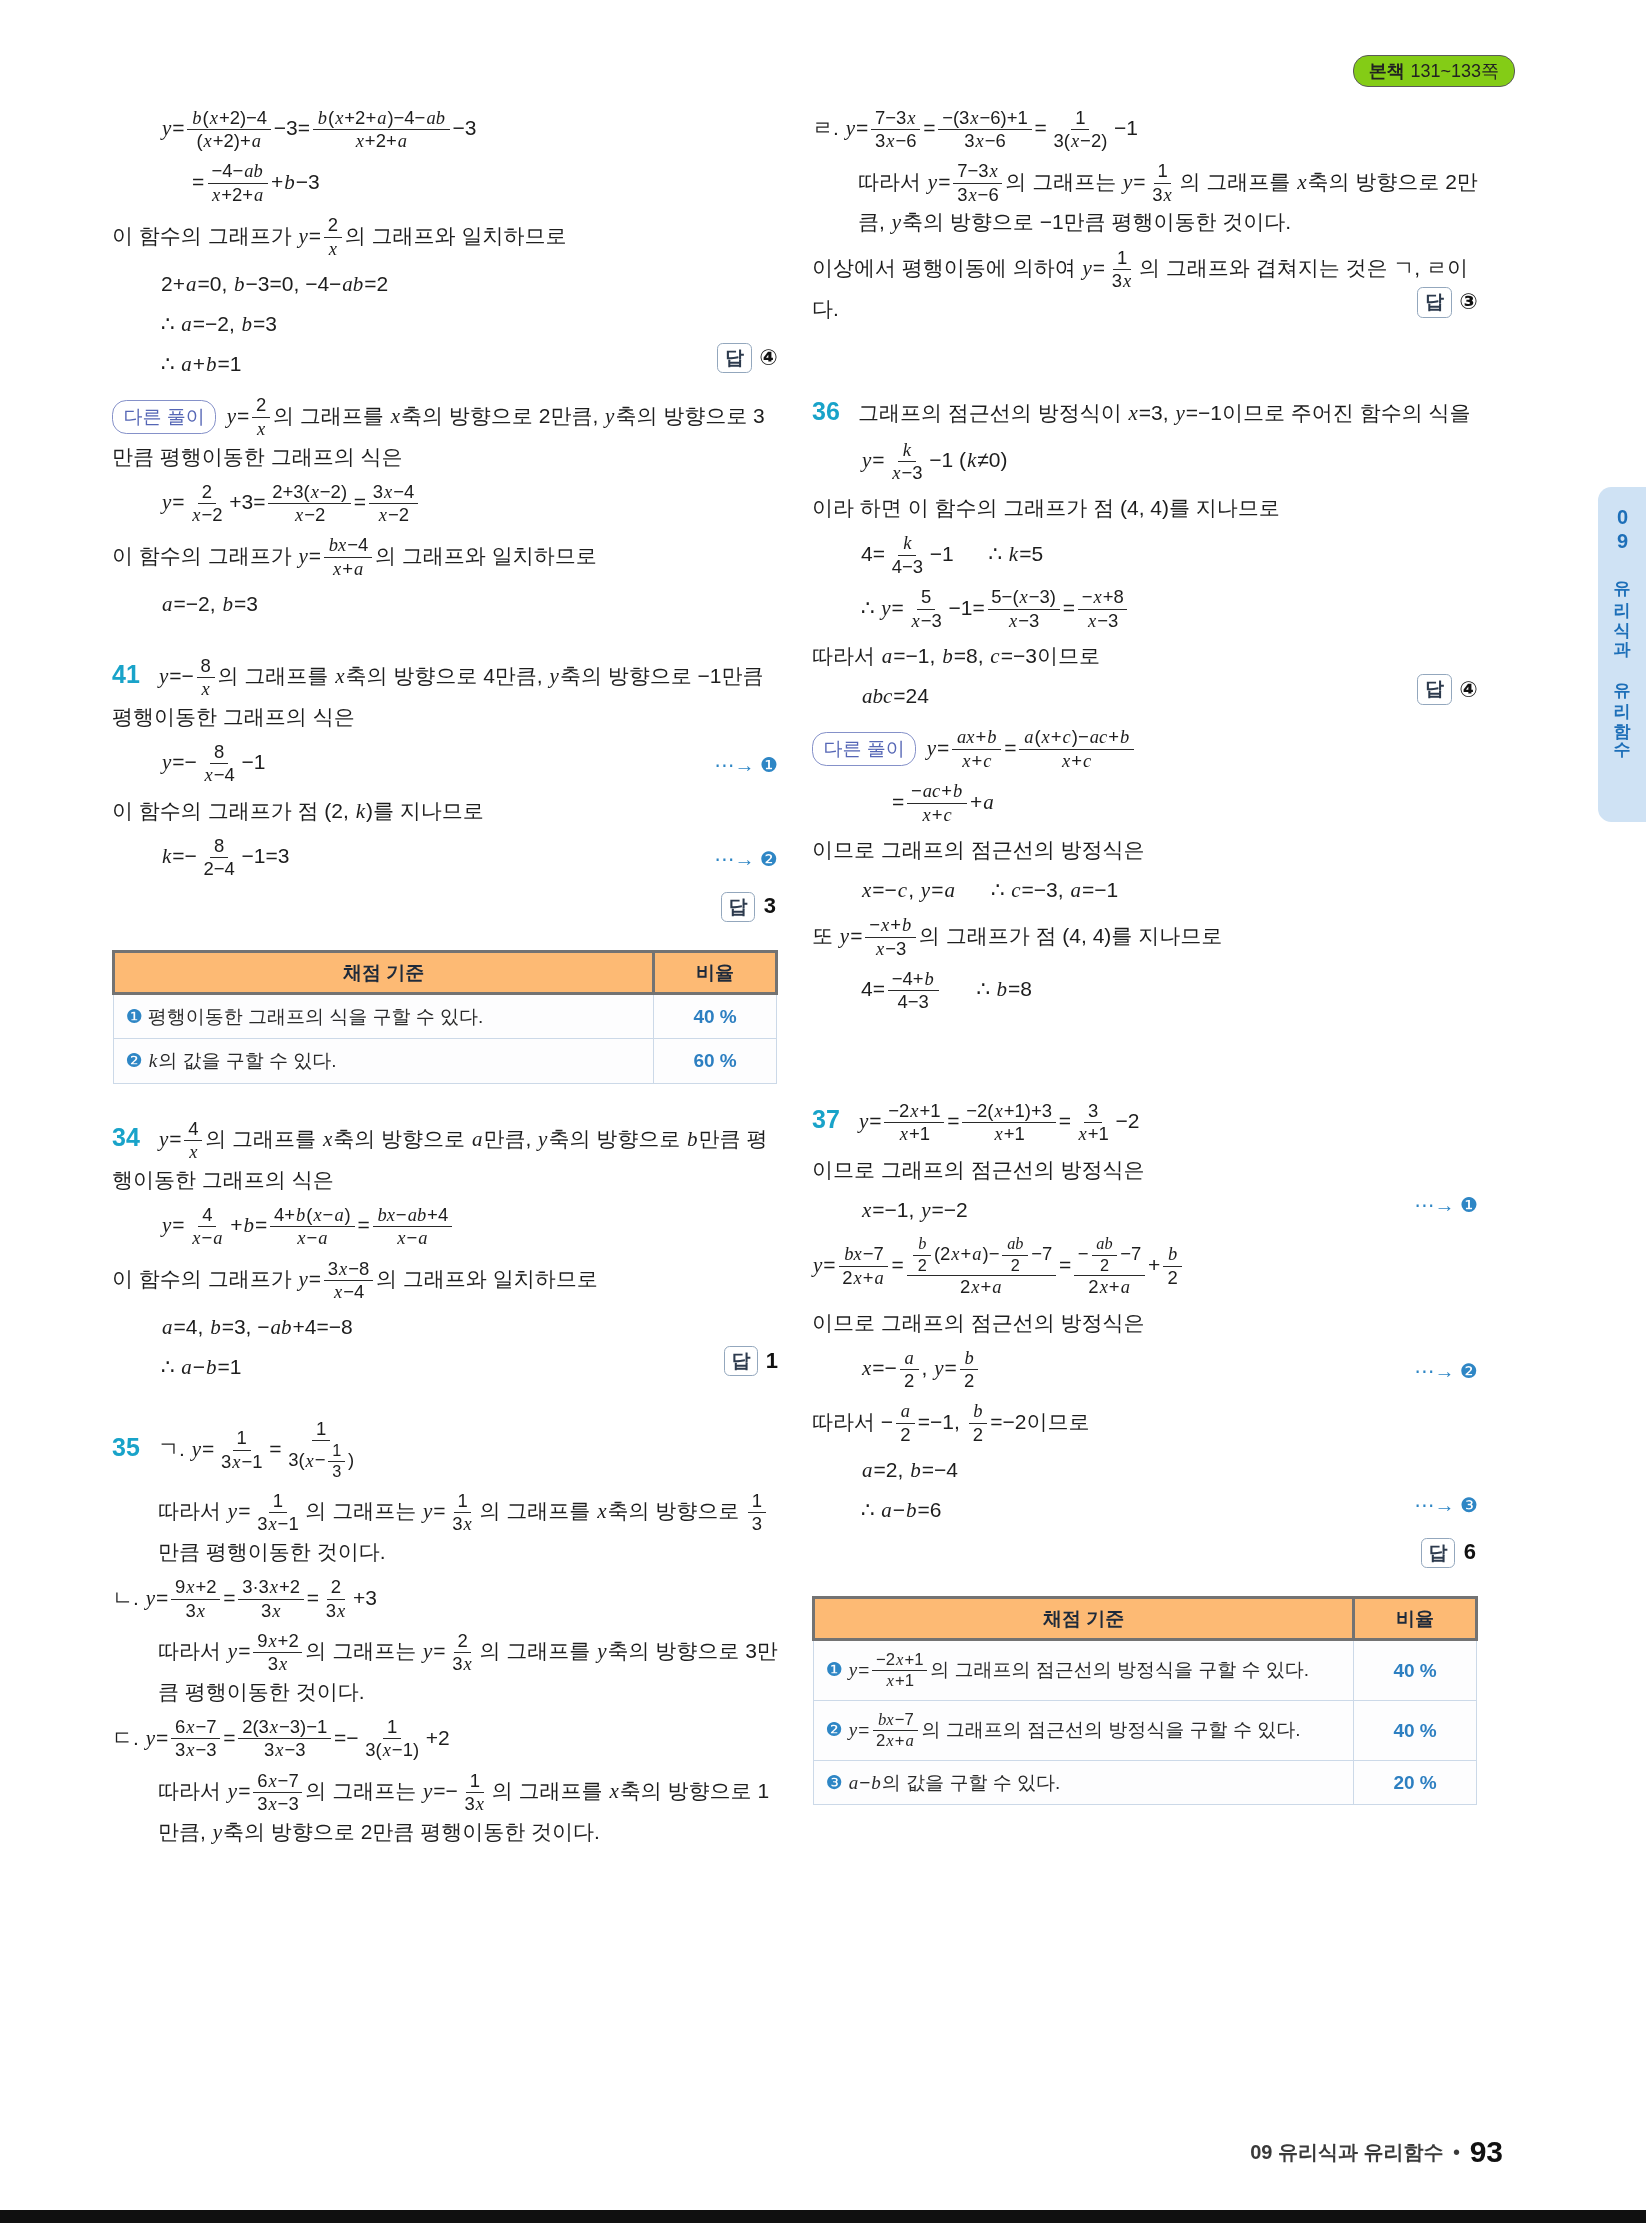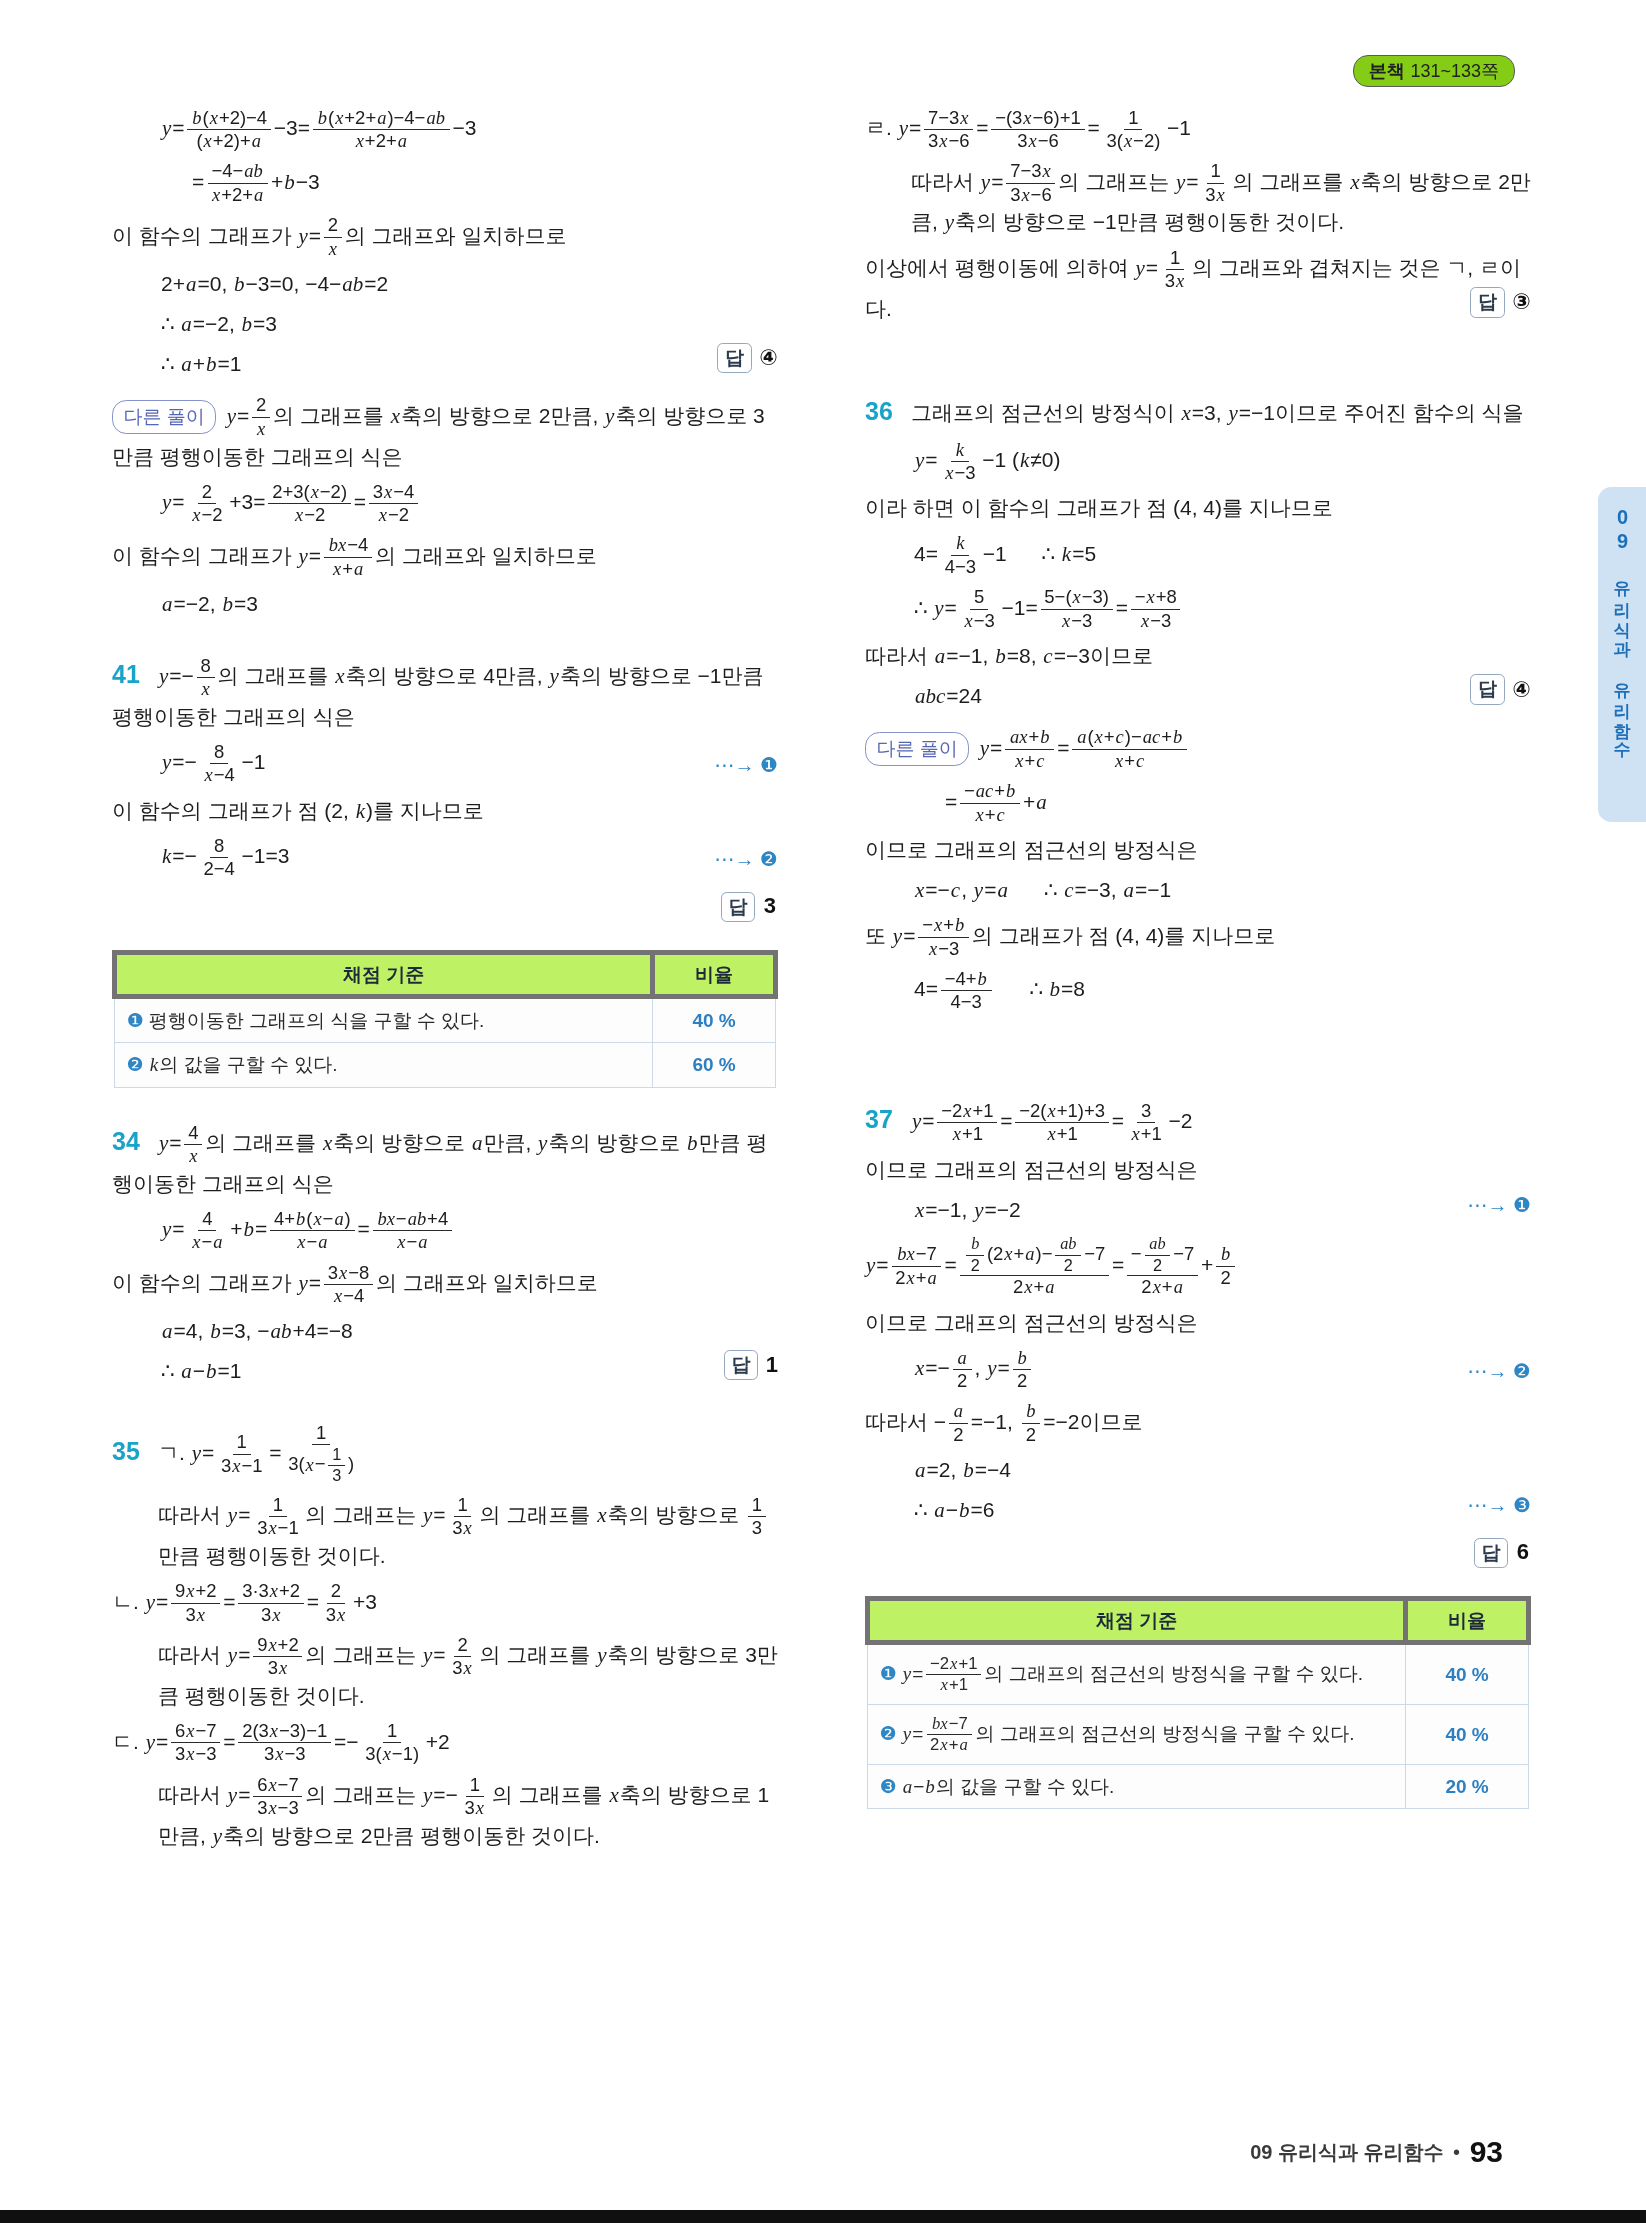--- a/index.html
+++ b/index.html
@@ -1,18 +1,18 @@
 <!DOCTYPE html>
 <html style="font-size:15px"><head>
 <meta charset="utf-8">
 <style>
   html,body{margin:0;padding:0;background:#ffffff;}
   .page{position:relative;width:1646px;height:2224px;background:#fff;overflow:hidden;
         font-family:"Liberation Sans","DejaVu Sans",sans-serif;color:#222;}
-  .cols{position:absolute;top:99px;left:112px;display:flex;gap:87px;}
+  .cols{position:absolute;top:99px;left:112px;display:flex;gap:34px;}
   .col{width:666px;}
   .sec{margin-bottom:34px;}
   .ln{position:relative;margin:7.6px 0;font-size:21px;line-height:1.55;color:#1d1d1d;}
   .mx{white-space:pre-wrap;}
   .f{padding-left:49px;}
   .f2{padding-left:80px;}
   .ind{padding-left:46px;}
   i{font-family:"Liberation Serif","DejaVu Serif",serif;font-style:italic;padding:0 1px;}
   
   .fr{display:inline-flex;flex-direction:column;align-items:center;vertical-align:middle;
@@ -29,21 +29,21 @@
   .st{color:#2e86c5;font-style:normal;font-weight:400;padding:0;}
   .rt{position:absolute;right:0;bottom:5.7px;display:inline-flex;align-items:center;gap:7.6px;}
   
   .ab{display:inline-block;border:1.6px solid #93a7bd;border-radius:5.7px;padding:0 6.7px;
       font-weight:700;font-size:19px;color:#2c3a4d;line-height:1.5;}
   .av{font-weight:700;font-size:22px;color:#111;}
   .ansline{text-align:right;padding-right:1.9px;margin-top:8px;}
   .ansline .ab{margin-right:8.6px;}
   
   .tbl{width:100%;border-collapse:collapse;margin:27px 0 28.5px;font-size:19px;}
-  .tbl th{background:#bef264;border:5px solid #737373;padding:6.7px 7.6px;font-weight:700;color:#1e2a3a;text-align:center;}
+  .tbl th{background:#fdba74;border:3px solid #737373;padding:6.7px 7.6px;font-weight:700;color:#1e2a3a;text-align:center;}
   .tbl td{border:1px solid #ccd9e8;background:#fdfdfe;padding:8.6px 11.4px;color:#2a2a2a;}
   .tbl td.p{width:99px;text-align:center;color:#2d7fc1;font-weight:700;white-space:nowrap;}
   
   .hbadge{position:absolute;top:55px;right:131px;border:1.6px solid #5a5a5a;border-radius:15px;
           padding:2.9px 15px;font-size:18px;color:#222;background:#84cc16;}
   .hbadge b{margin-right:5.7px;}
   
   .tab{position:absolute;right:0;top:487px;width:48px;height:335px;background:#cfe2f4;
        border-radius:13.3px 0 0 13.3px;display:flex;flex-direction:column;align-items:center;padding-top:19px;box-sizing:border-box;}
   .tab .tn{writing-mode:vertical-rl;text-orientation:upright;color:#1d6fb8;font-weight:800;font-size:20px;letter-spacing:1.9px;}

